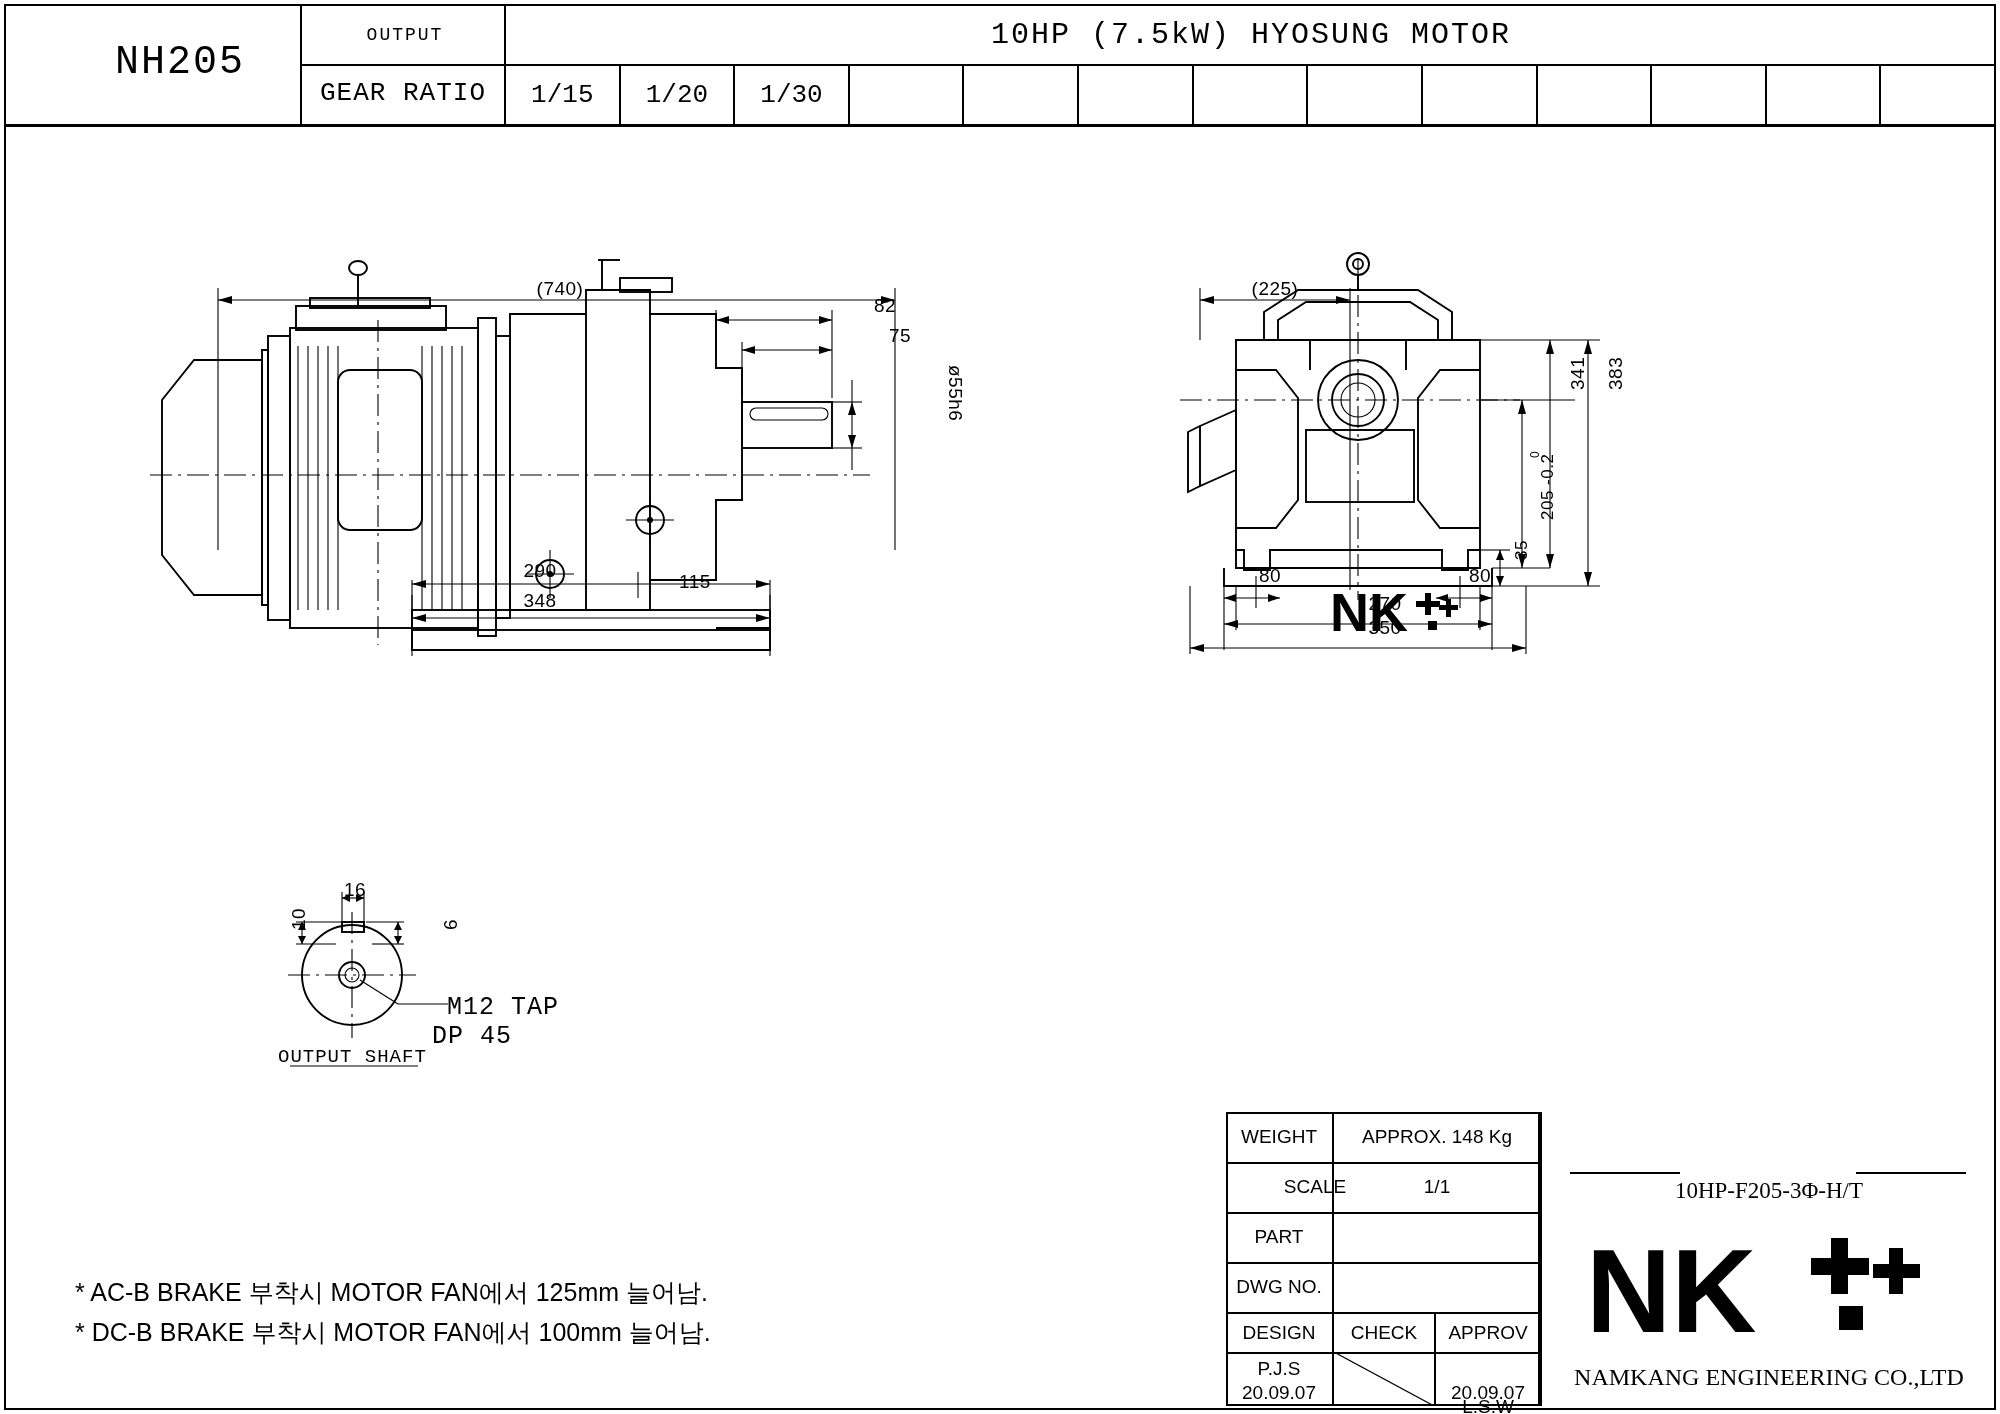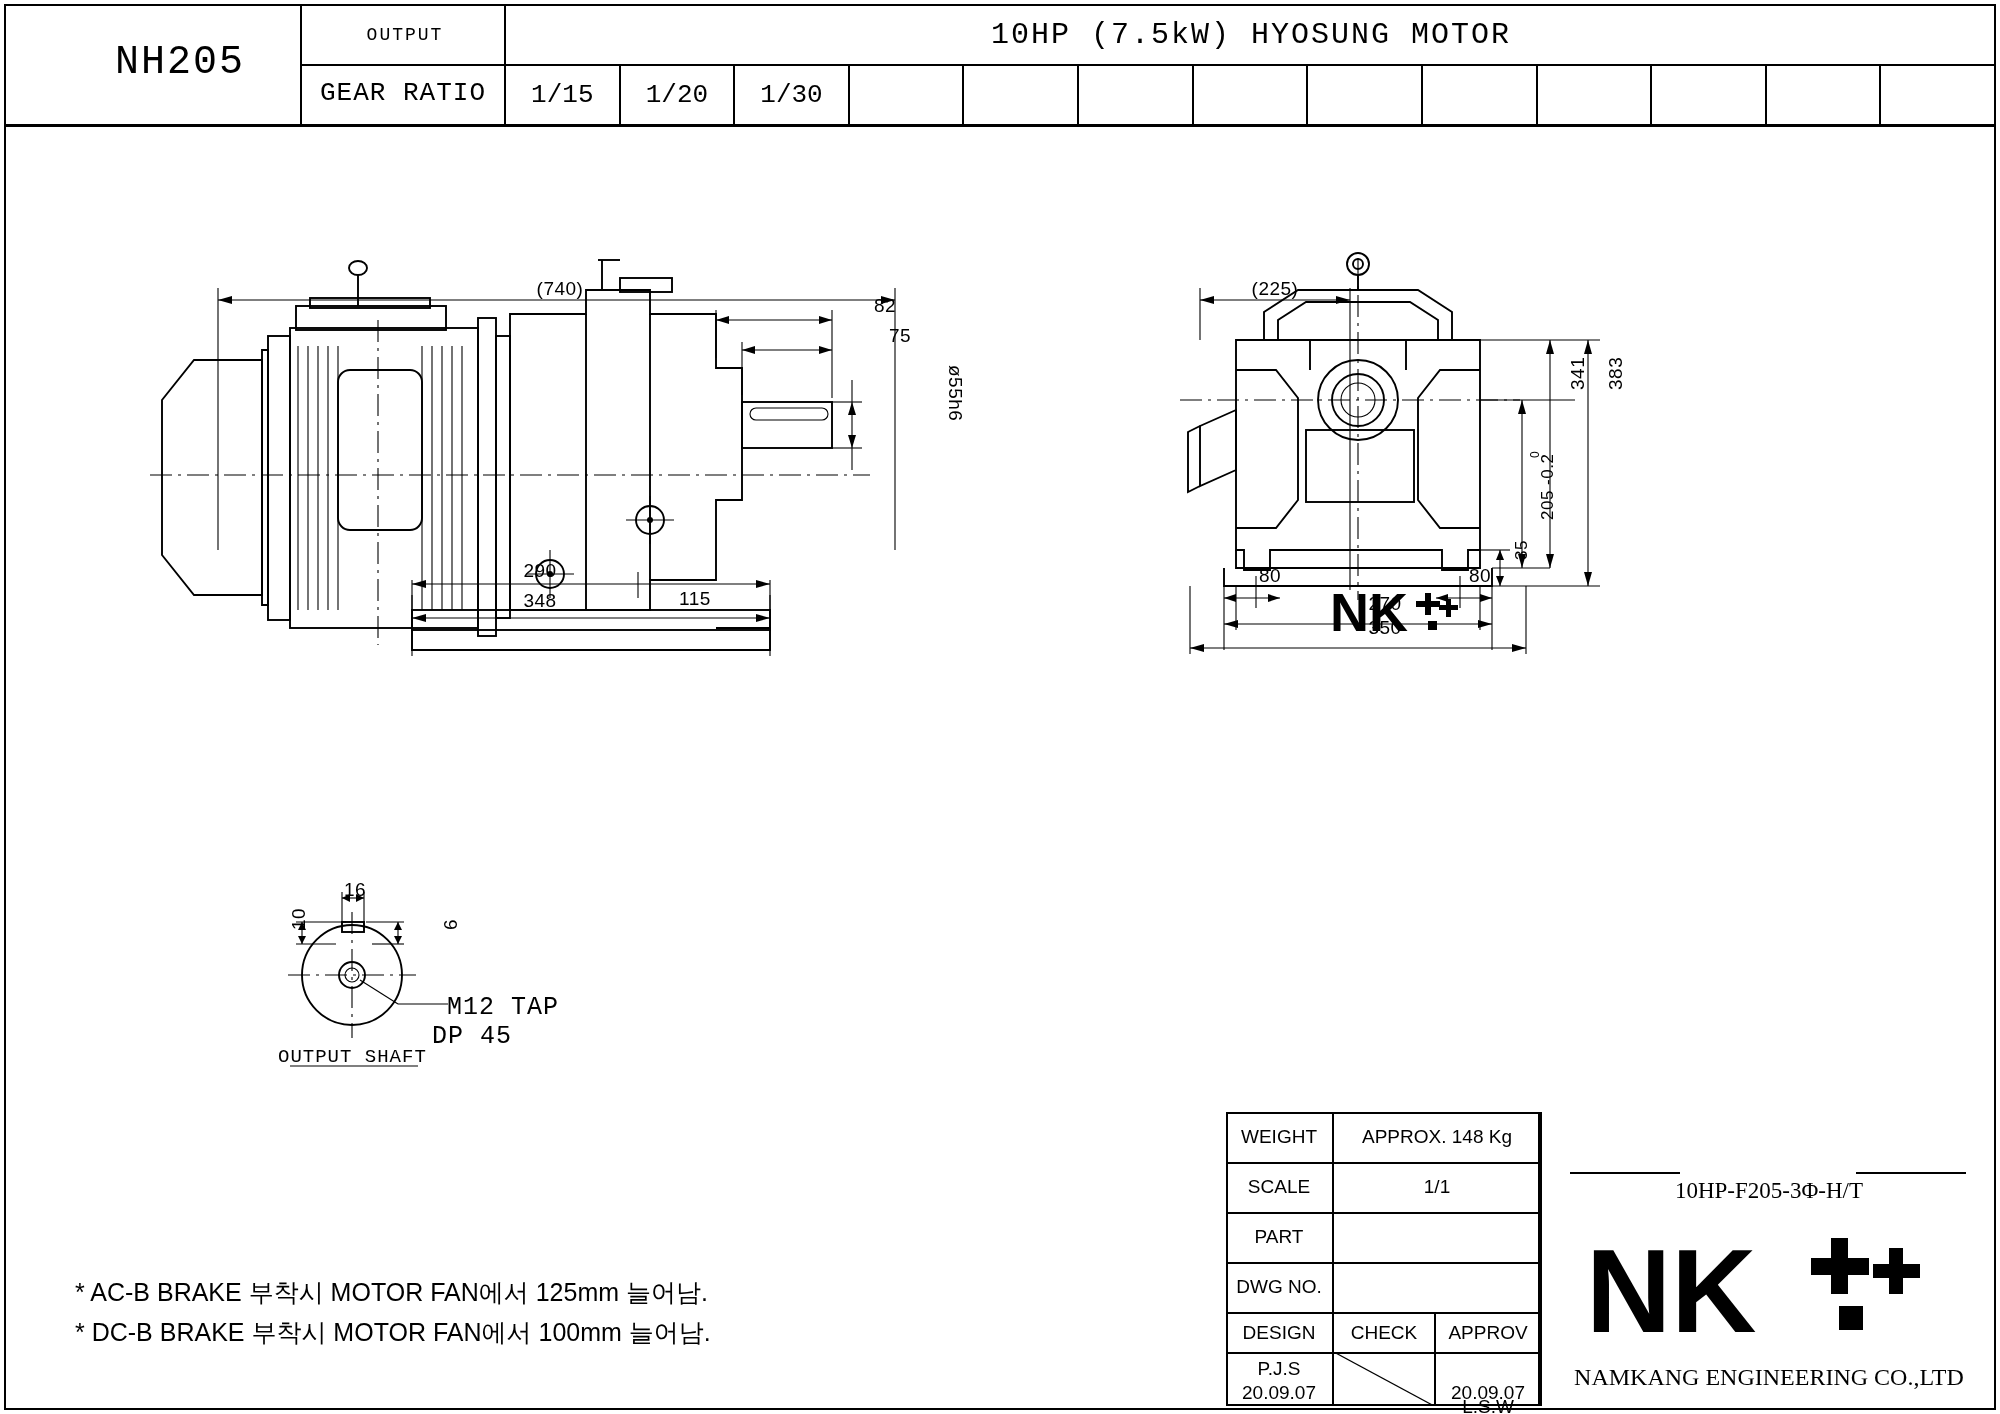--- a/index.html
+++ b/index.html
@@ -144,21 +144,21 @@
     <path class="fillk" d="M262,334 l14,-4 l0,8 z"></path>
       <path class="fillk" d="M620,334 l-14,-4 l0,8 z"></path>
     <line class="thin" x1="488" y1="322" x2="488" y2="348"></line>
   </svg>
 
   <div class="txt dimtxt ctr" style="left:500px;top:278px;width:120px;height:22px;">(740)</div>
   <div class="txt dimtxt ctr" style="left:845px;top:295px;width:80px;height:22px;">82</div>
   <div class="txt dimtxt ctr" style="left:860px;top:325px;width:80px;height:22px;">75</div>
   <div class="txt dimtxt" style="left:966px;top:365px;width:120px;height:22px;transform:rotate(90deg);transform-origin:left top;">ø55h6</div>
   <div class="txt dimtxt ctr" style="left:490px;top:560px;width:100px;height:22px;">290</div>
-  <div class="txt dimtxt ctr" style="left:645px;top:588px;width:100px;height:22px;">115</div>
+  <div class="txt dimtxt ctr" style="left:645px;top:571px;width:100px;height:22px;">115</div>
   <div class="txt dimtxt ctr" style="left:490px;top:590px;width:100px;height:22px;">348</div>
 
   <svg style="position:absolute;left:150px;top:250px;" width="850" height="400" viewBox="0 0 850 400">
     <line class="thin" x1="262" y1="368" x2="620" y2="368"></line>
     <path class="fillk" d="M262,368 l14,-4 l0,8 z"></path>
       <path class="fillk" d="M620,368 l-14,-4 l0,8 z"></path>
     <line class="thin" x1="262" y1="330" x2="262" y2="378"></line>
     <line class="thin" x1="620" y1="330" x2="620" y2="378"></line>
   </svg>
 
@@ -322,21 +322,21 @@
   <div class="ln" style="left:1226px;top:1162px;width:314px;height:2px;"></div>
   <div class="ln" style="left:1226px;top:1212px;width:314px;height:2px;"></div>
   <div class="ln" style="left:1226px;top:1262px;width:314px;height:2px;"></div>
   <div class="ln" style="left:1226px;top:1312px;width:314px;height:2px;"></div>
   <div class="ln" style="left:1226px;top:1352px;width:314px;height:2px;"></div>
   <div class="ln" style="left:1434px;top:1312px;width:2px;height:94px;"></div>
 
   <div id="info-rows">
       <div class="txt ctr" style="left: 1226px; top: 1112px; width: 106px; height: 50px; font-size: 19px; position: absolute;">WEIGHT</div>
       <div class="txt ctr" style="left: 1334px; top: 1112px; width: 206px; height: 50px; font-size: 19px; position: absolute;">APPROX. 148 Kg</div>
-      <div class="txt ctr" style="left: 1226px; top: 1162px; width: 106px; height: 50px; font-size: 19px; position: absolute;">SCALE</div>
+      <div class="txt ctr" style="left: 1262px; top: 1162px; width: 106px; height: 50px; font-size: 19px; position: absolute;">SCALE</div>
       <div class="txt ctr" style="left: 1334px; top: 1162px; width: 206px; height: 50px; font-size: 19px; position: absolute;">1/1</div>
       <div class="txt ctr" style="left: 1226px; top: 1212px; width: 106px; height: 50px; font-size: 19px; position: absolute;">PART</div>
       <div class="txt ctr" style="left: 1334px; top: 1212px; width: 206px; height: 50px; font-size: 19px; position: absolute;"></div>
       <div class="txt ctr" style="left: 1226px; top: 1262px; width: 106px; height: 50px; font-size: 19px; position: absolute;">DWG NO.</div>
       <div class="txt ctr" style="left: 1334px; top: 1262px; width: 206px; height: 50px; font-size: 19px; position: absolute;"></div>
     </div>
 
   <div class="txt ctr" style="left:1226px;top:1314px;width:106px;height:38px;font-size:19px;">DESIGN</div>
   <div class="txt ctr" style="left:1334px;top:1314px;width:100px;height:38px;font-size:19px;">CHECK</div>
   <div class="txt ctr" style="left:1436px;top:1314px;width:104px;height:38px;font-size:19px;">APPROV</div>

